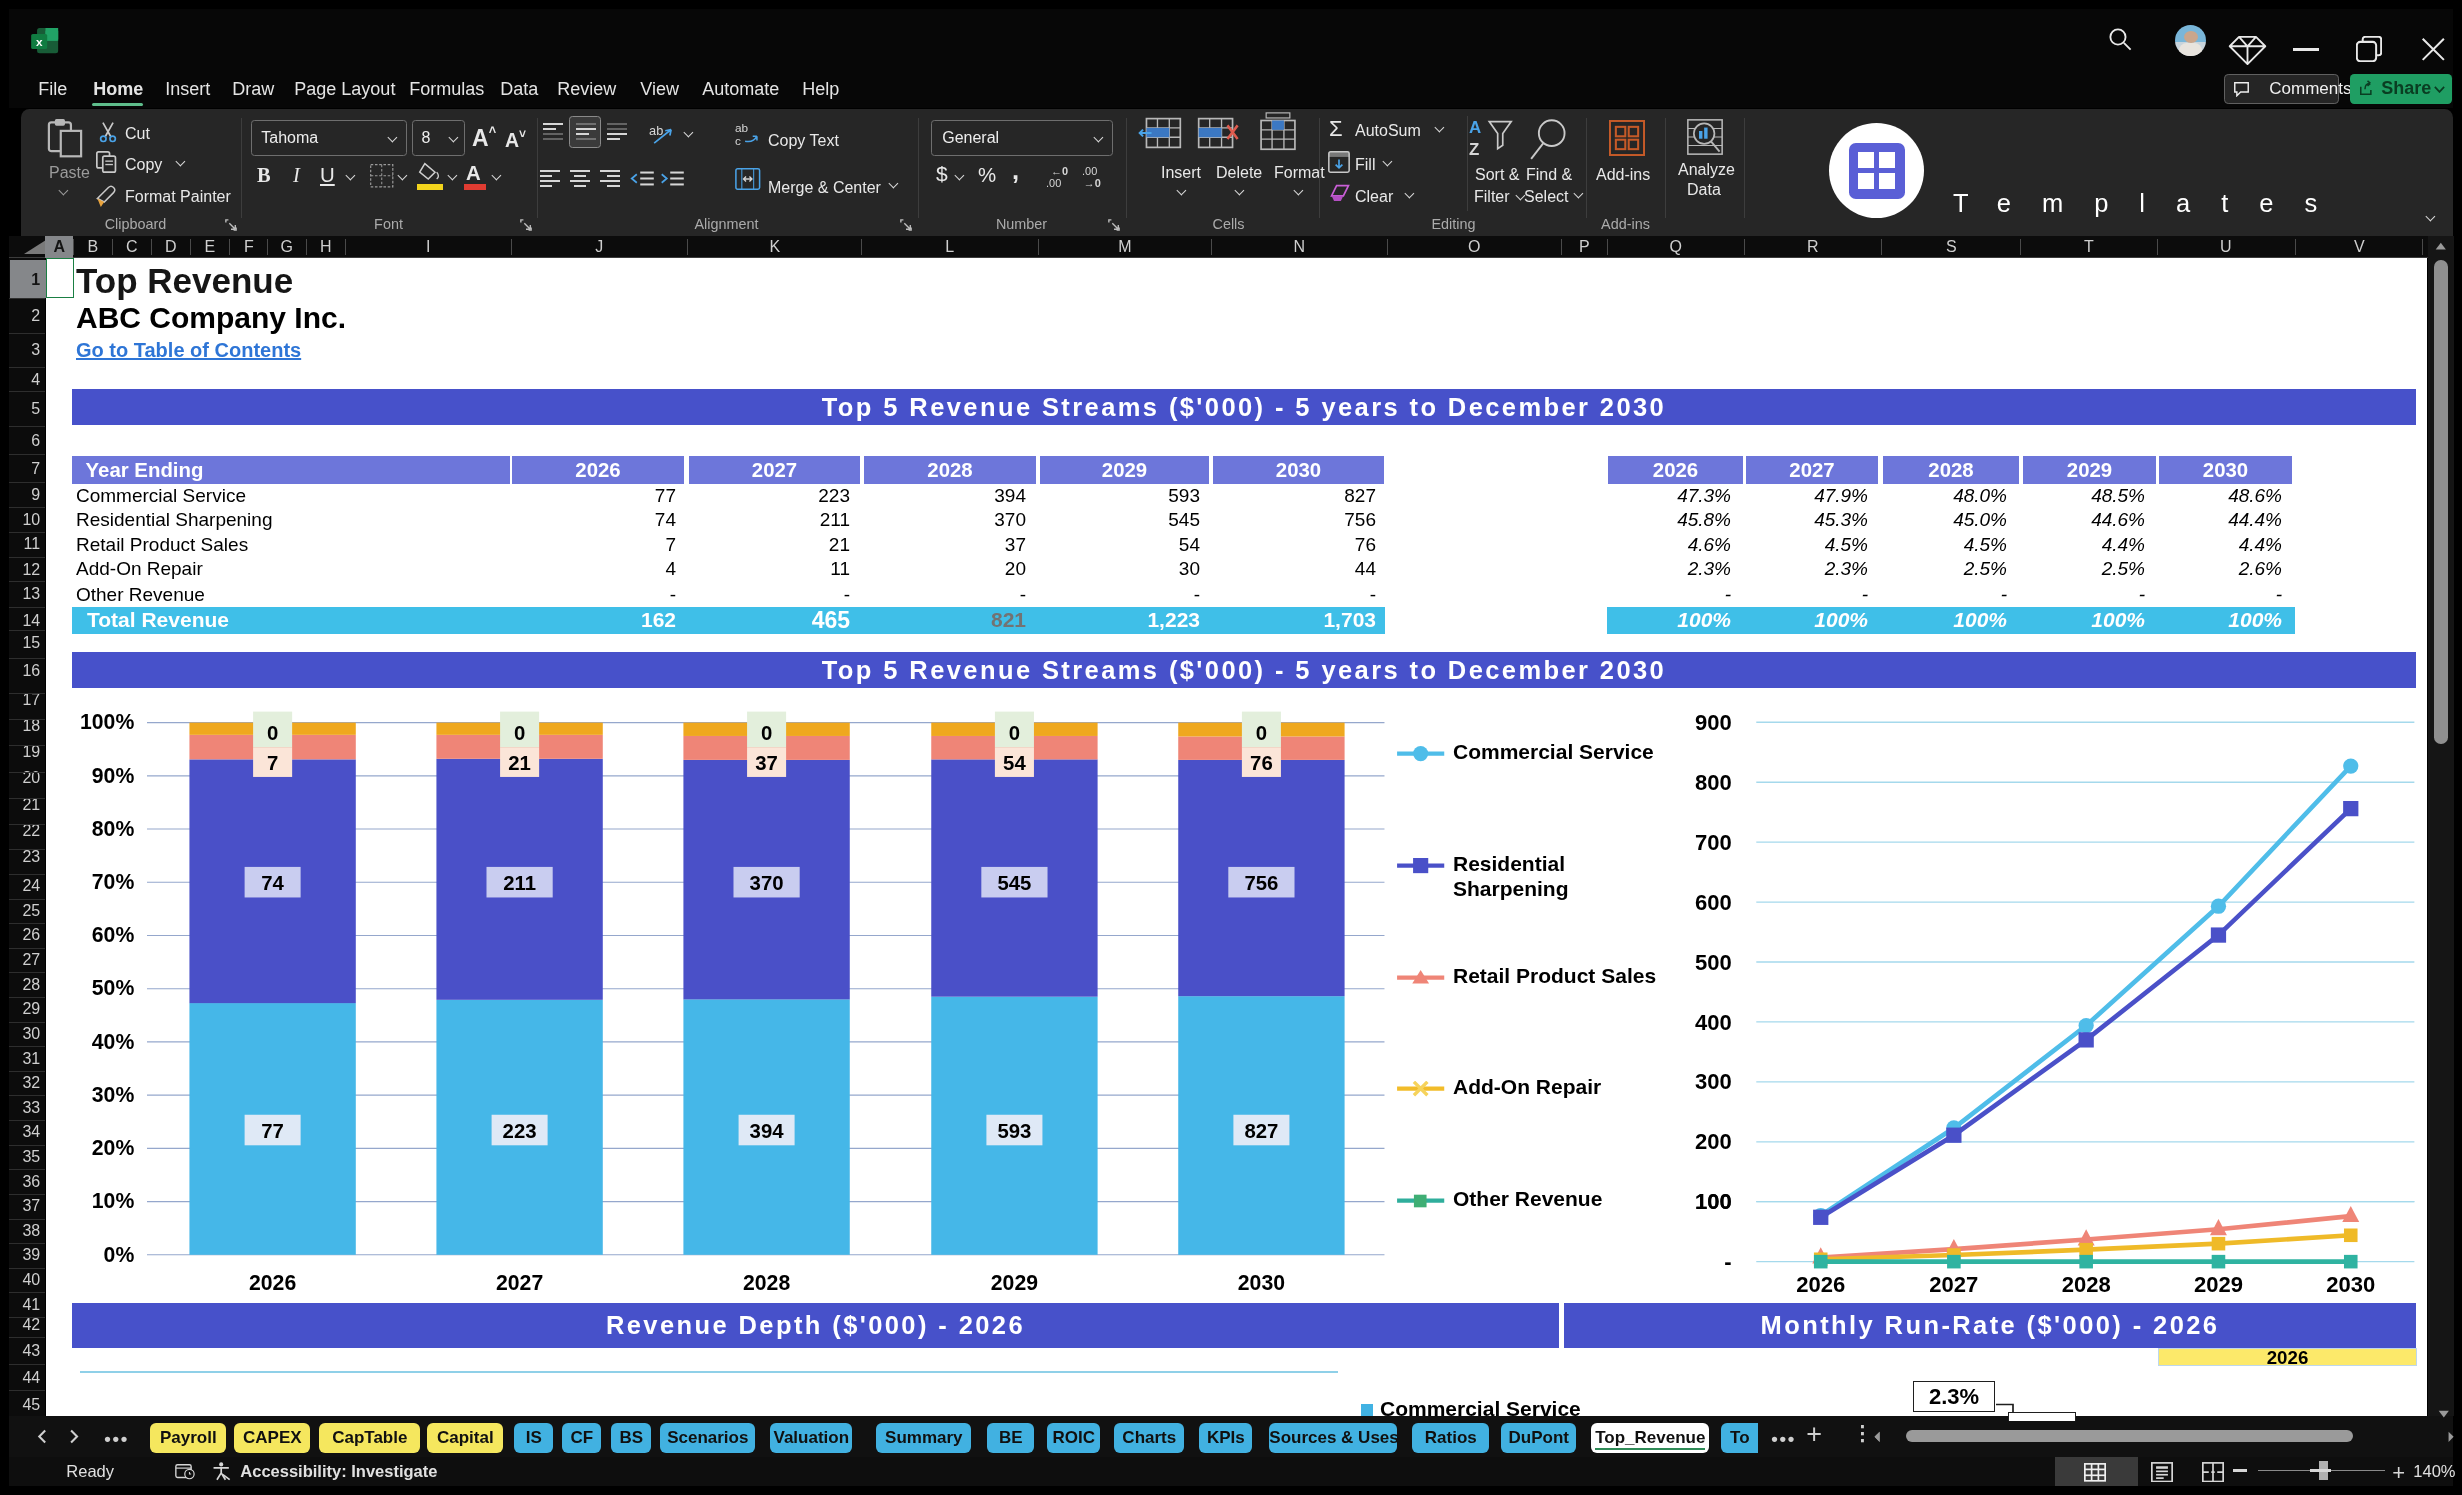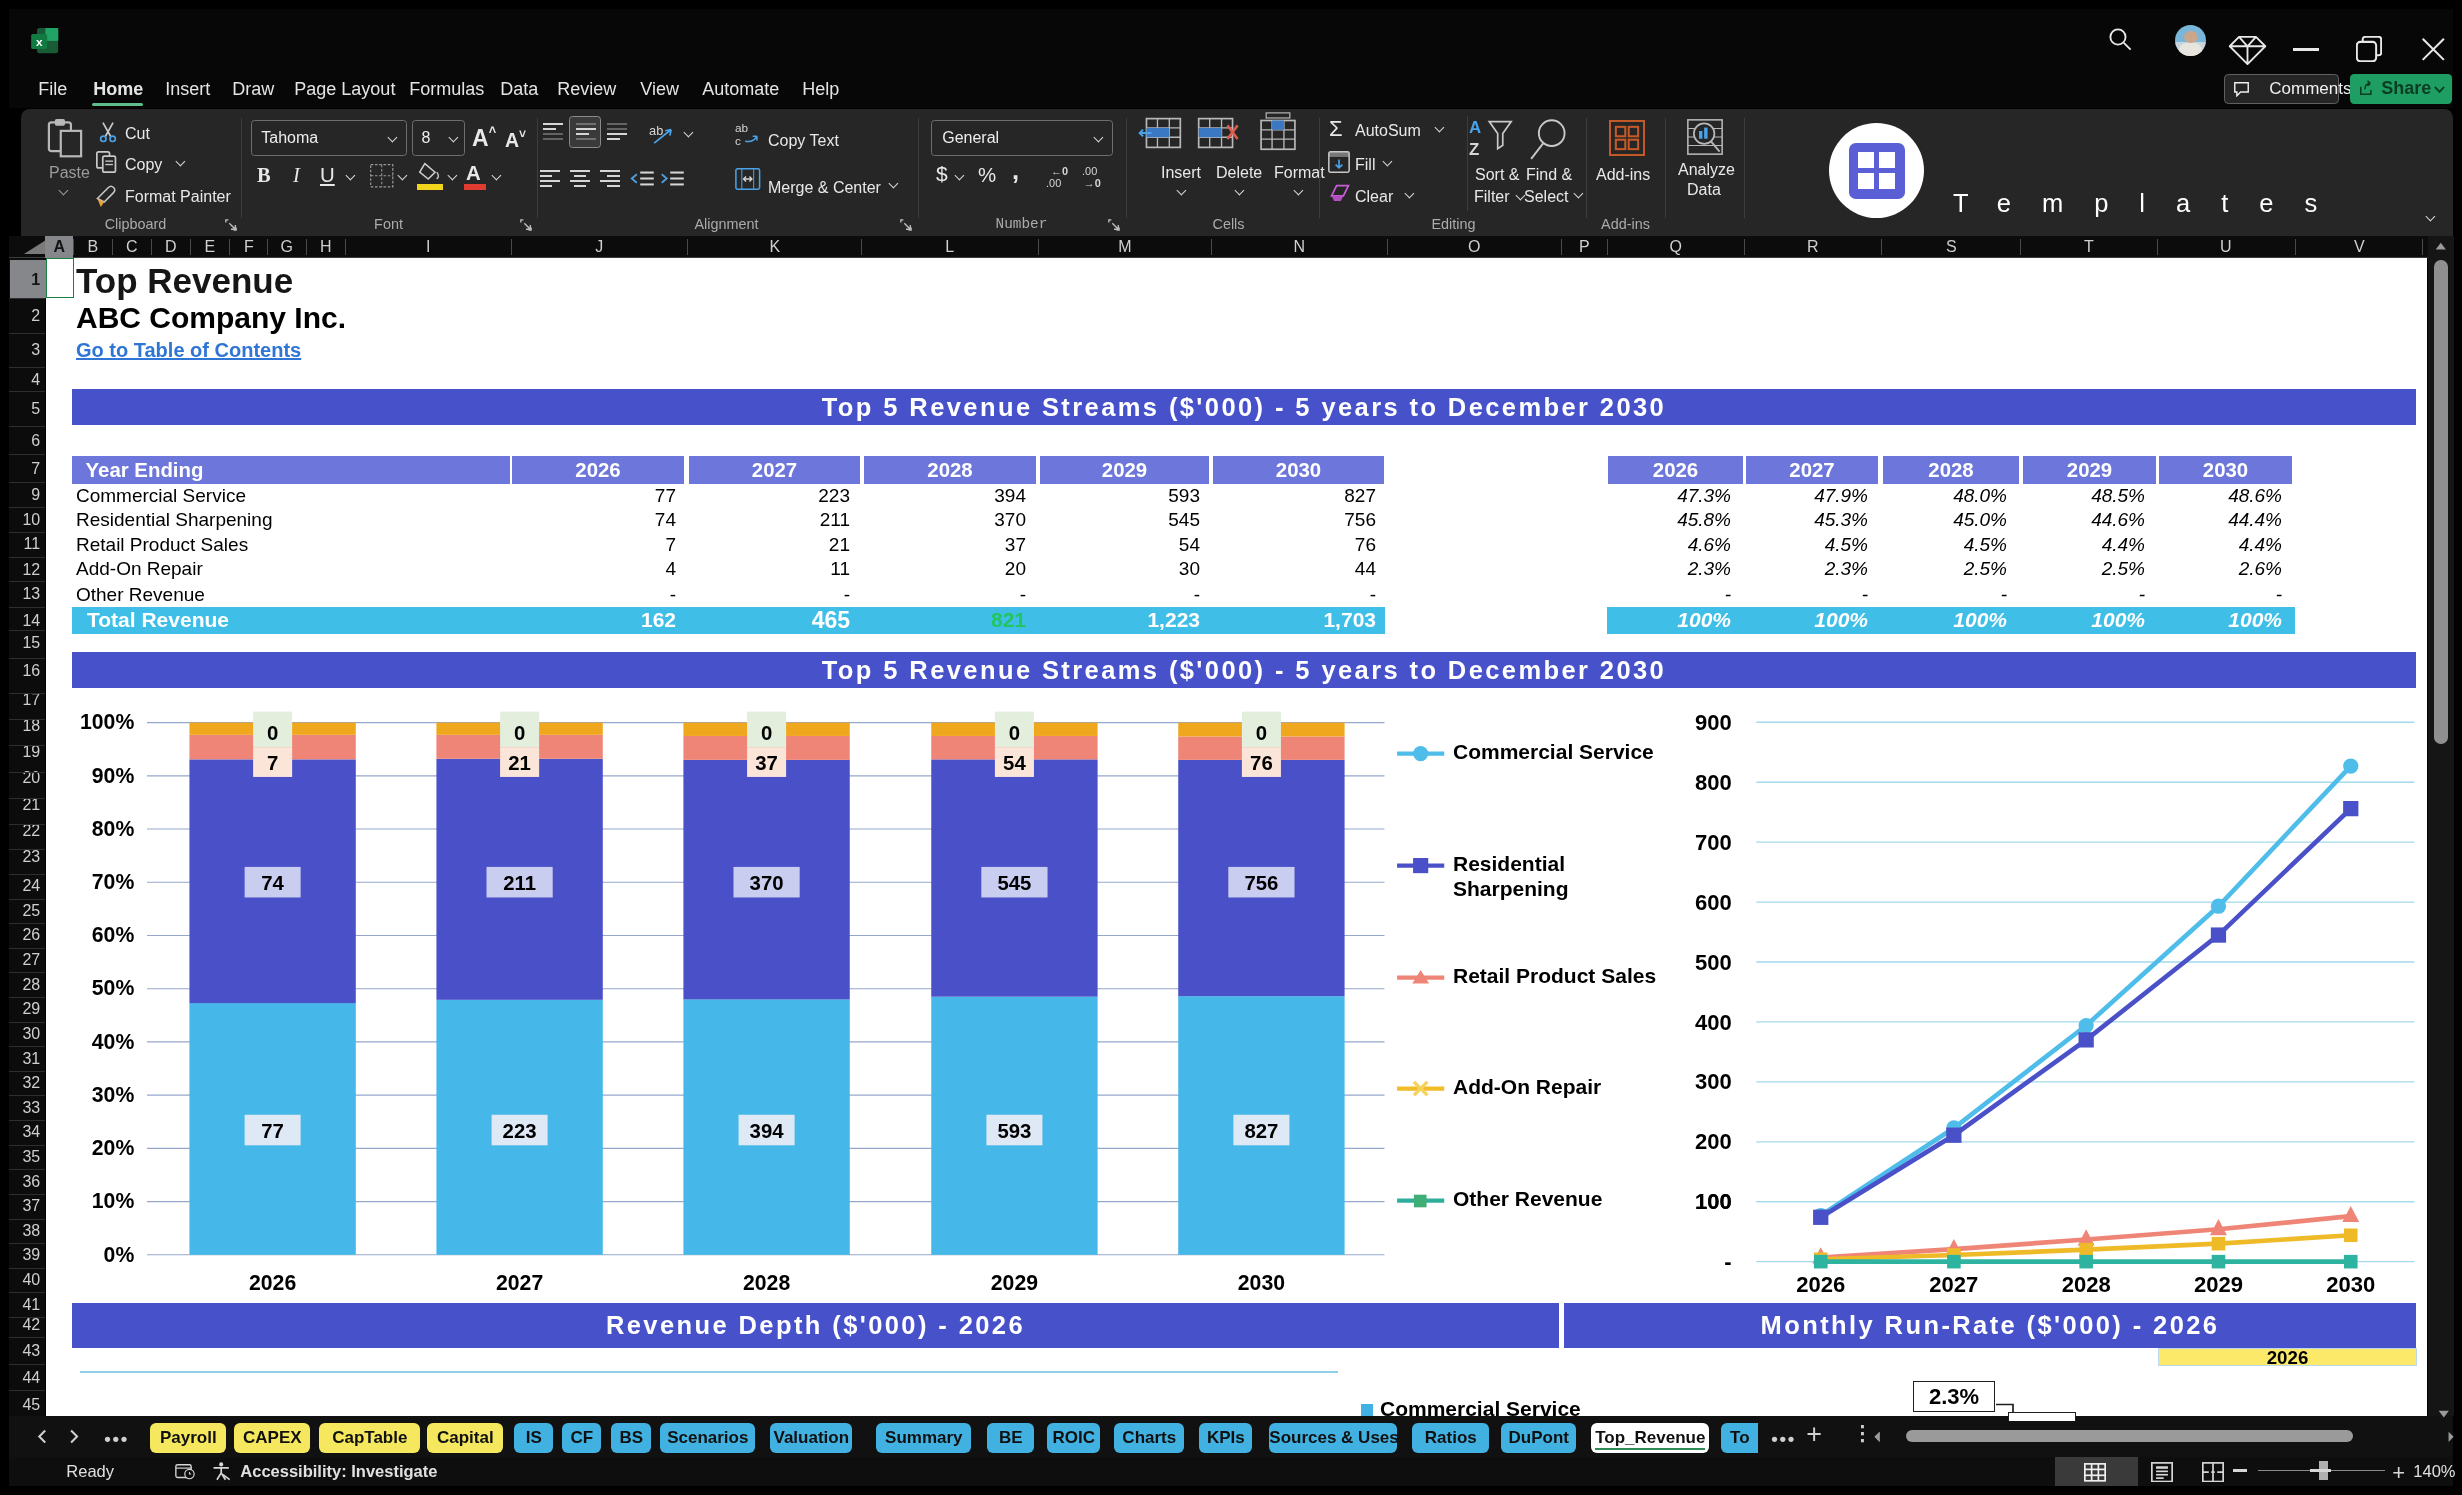--- a/index.html
+++ b/index.html
@@ -244,21 +244,21 @@
     <div class="rtxt" style="left:957px;top:56px;font-size:20.4px;">%</div>
     <div class="rtxt" style="left:991px;top:49px;font-size:25.5px;font-weight:bold;">,</div>
     <svg class="abs" style="left:1023px;top:54px" width="31" height="27" viewBox="0 0 36 32">
         <text x="8" y="14" font-size="13" fill="#d6d6d6" font-weight="bold">←0</text>
         <text x="2" y="29" font-size="13" fill="#d6d6d6">.00</text>
       </svg>
     <svg class="abs" style="left:1059px;top:54px" width="31" height="27" viewBox="0 0 36 32">
         <text x="2" y="14" font-size="13" fill="#d6d6d6">.00</text>
         <text x="4" y="29" font-size="13" fill="#d6d6d6" font-weight="bold">→0</text>
       </svg>
-    <div class="glabel" style="left:937px;width:127px;font-family:Liberation Mono, monospace;">Number</div>
+    <div class="glabel" style="left:937px;width:127px;">Number</div>
     <svg class="abs launcher" style="left:1087px;top:110px" width="12" height="12" viewBox="0 0 14 14">
         <path d="M1 4 V1 H4 M13 10 V13 H10 M5 5 L12 12 M12 12 V7 M12 12 H7" stroke="#bdbdbd" stroke-width="1.6" fill="none"></path>
       </svg>
     <div class="gsep" style="left:1105px"></div>
 
     <svg class="abs" style="left:1117px;top:6px" width="44" height="36" viewBox="0 0 52 42">
         <rect x="10" y="4" width="40" height="34" fill="none" stroke="#b8b8b8" stroke-width="2"></rect>
         <line x1="10" y1="15" x2="50" y2="15" stroke="#b8b8b8" stroke-width="1.6"></line>
         <line x1="10" y1="26" x2="50" y2="26" stroke="#b8b8b8" stroke-width="1.6"></line>
         <line x1="23" y1="4" x2="23" y2="38" stroke="#b8b8b8" stroke-width="1.6"></line>
@@ -570,21 +570,21 @@
   <div class="sheet-txt" style="left:1212px;top:583px;width:164px;text-align:right;font-size:19px;line-height:24px;">-</div>
   <div class="sheet-txt" style="left:1607px;top:583px;width:124px;text-align:right;font-size:19px;font-style:italic;line-height:24px;">-</div>
   <div class="sheet-txt" style="left:1744px;top:583px;width:124px;text-align:right;font-size:19px;font-style:italic;line-height:24px;">-</div>
   <div class="sheet-txt" style="left:1881px;top:583px;width:126px;text-align:right;font-size:19px;font-style:italic;line-height:24px;">-</div>
   <div class="sheet-txt" style="left:2021px;top:583px;width:124px;text-align:right;font-size:19px;font-style:italic;line-height:24px;">-</div>
   <div class="sheet-txt" style="left:2158px;top:583px;width:124px;text-align:right;font-size:19px;font-style:italic;line-height:24px;">-</div>
   <div class="abs" style="left:72px;top:607px;width:1313px;height:27px;background:#3fbfe8;"></div>
   <div class="sheet-txt" style="left:87px;top:608px;font-size:21px;font-weight:bold;color:#fff;line-height:24.6px;">Total Revenue</div>
   <div class="sheet-txt" style="left:512px;top:608px;width:164px;text-align:right;font-size:21px;font-weight:bold;color:#fff;line-height:24.6px;">162</div>
   <div class="sheet-txt" style="left:687px;top:608px;width:163px;text-align:right;font-size:23px;font-weight:bold;color:#fff;line-height:24.6px;">465</div>
-  <div class="sheet-txt" style="left:861px;top:608px;width:165px;text-align:right;font-size:21px;font-weight:bold;color:#22c55e;line-height:24.6px;">821</div>
+  <div class="sheet-txt" style="left:861px;top:608px;width:165px;text-align:right;font-size:21px;font-weight:bold;color:#737373;line-height:24.6px;">821</div>
   <div class="sheet-txt" style="left:1039px;top:608px;width:161px;text-align:right;font-size:21px;font-weight:bold;color:#fff;line-height:24.6px;">1,223</div>
   <div class="sheet-txt" style="left:1212px;top:608px;width:164px;text-align:right;font-size:21px;font-weight:bold;color:#fff;line-height:24.6px;">1,703</div>
   <div class="abs" style="left:1607px;top:607px;width:688px;height:27px;background:#3fbfe8;"></div>
   <div class="sheet-txt" style="left:1607px;top:608px;width:124px;text-align:right;font-size:21px;font-weight:bold;font-style:italic;color:#fff;line-height:24.6px;">100%</div>
   <div class="sheet-txt" style="left:1744px;top:608px;width:124px;text-align:right;font-size:21px;font-weight:bold;font-style:italic;color:#fff;line-height:24.6px;">100%</div>
   <div class="sheet-txt" style="left:1881px;top:608px;width:126px;text-align:right;font-size:21px;font-weight:bold;font-style:italic;color:#fff;line-height:24.6px;">100%</div>
   <div class="sheet-txt" style="left:2021px;top:608px;width:124px;text-align:right;font-size:21px;font-weight:bold;font-style:italic;color:#fff;line-height:24.6px;">100%</div>
   <div class="sheet-txt" style="left:2158px;top:608px;width:124px;text-align:right;font-size:21px;font-weight:bold;font-style:italic;color:#fff;line-height:24.6px;">100%</div>
   <div class="abs" id="tabbar">
     <div class="stab ytab" style="left:141px;width:76px;">Payroll</div>

